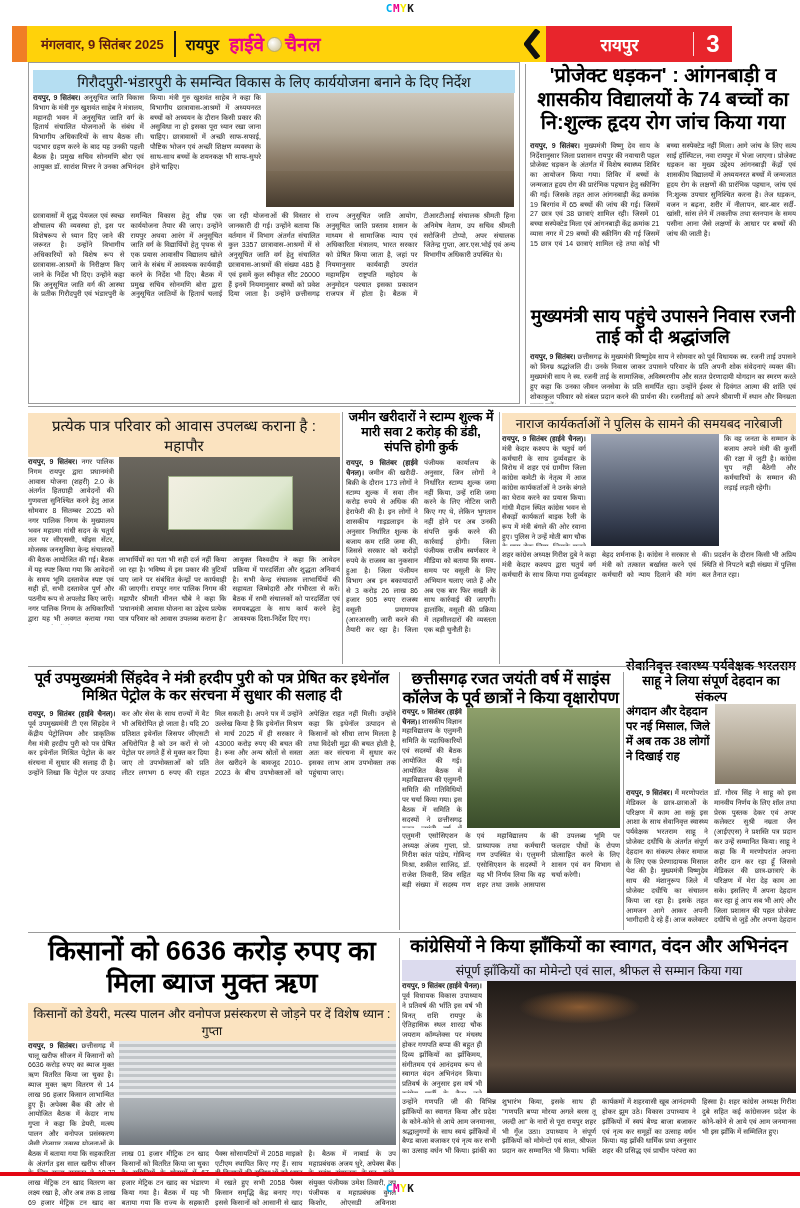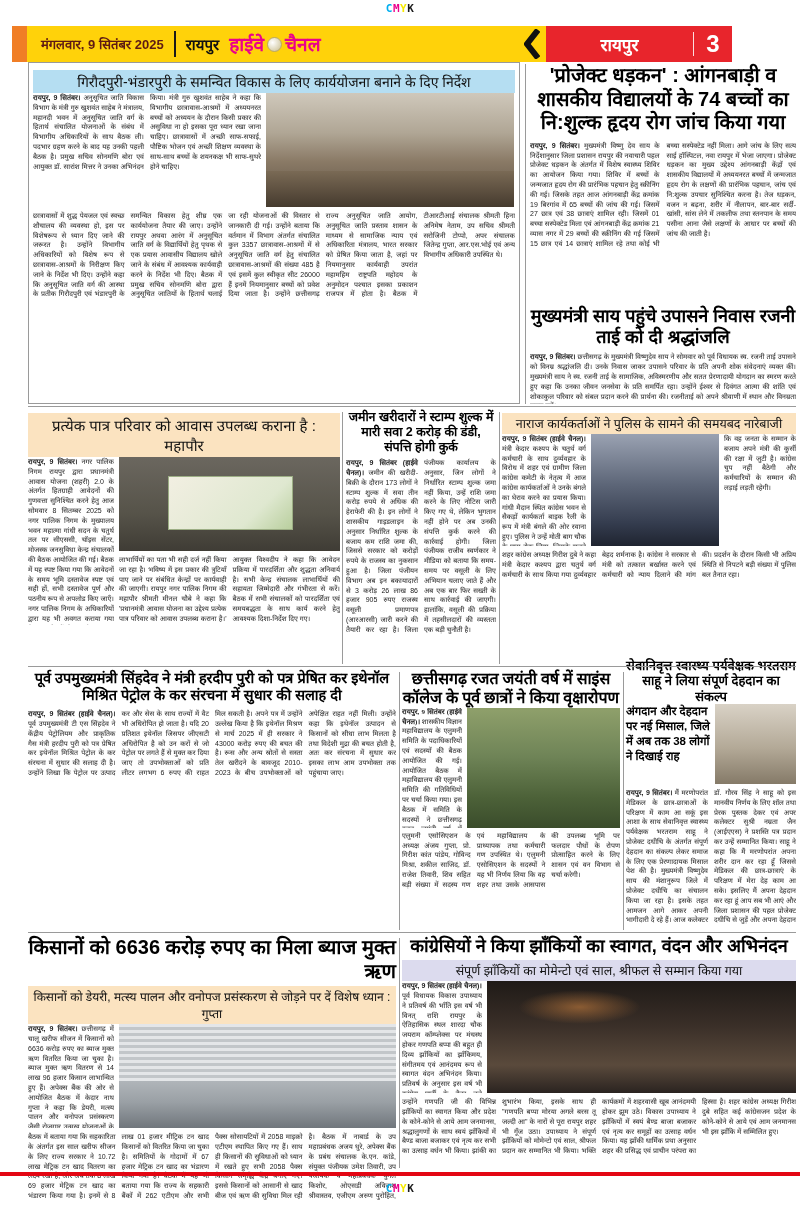--- a/index.html
+++ b/index.html
@@ -80,21 +80,21 @@
   #a7 .photo{flex:1;height:120px;}
   #a7 .bcols{margin-top:4px;height:86px;column-count:3;column-gap:6px;}
 
   #a8{left:626px;top:658px;width:170px;}
   #a8 .hl{font-size:13px;}
   #a8 .intro{width:84px;font-weight:bold;font-size:11.5px;line-height:1.3;color:#000;}
   #a8 .photo{flex:1;height:80px;}
   #a8 .bcols{margin-top:4px;height:140px;column-count:2;column-gap:6px;}
 
   #a9{left:28px;top:936px;width:368px;}
-  #a9 .hl{font-size:20px;text-align:right;}
+  #a9 .hl{font-size:27px;}
   #a9 .sub{background:#FBE3C0;font-size:12px;}
   #a9 .lead{width:86px;height:104px;}
   #a9 .photo{flex:1;height:104px;}
   #a9 .bcols{margin-top:4px;height:78px;column-count:4;column-gap:6px;}
 
   #a10{left:402px;top:936px;width:394px;}
   #a10 .hl{font-size:18px;}
   #a10 .sub{background:#DCDBEE;font-size:12.5px;}
   #a10 .lead{width:80px;height:112px;}
   #a10 .photo{flex:1;height:112px;}

